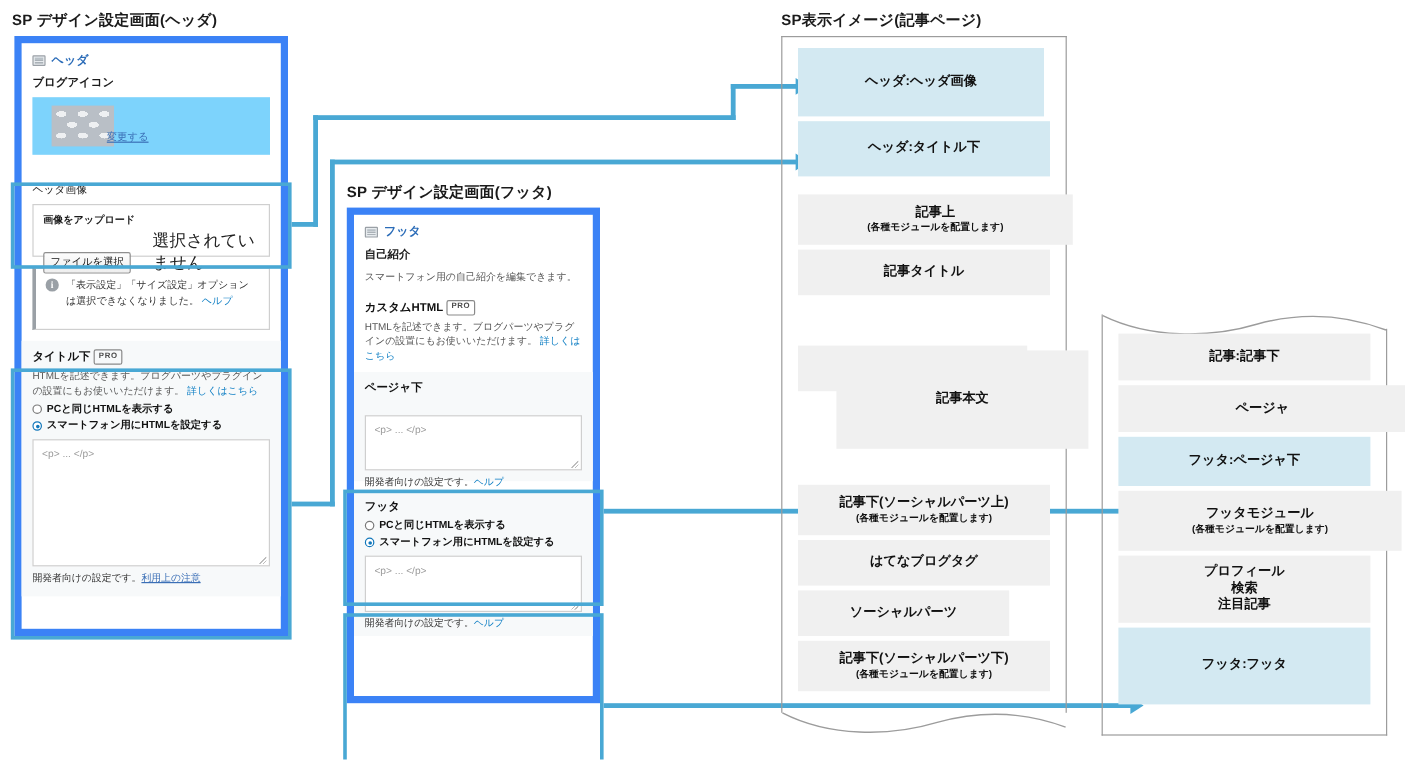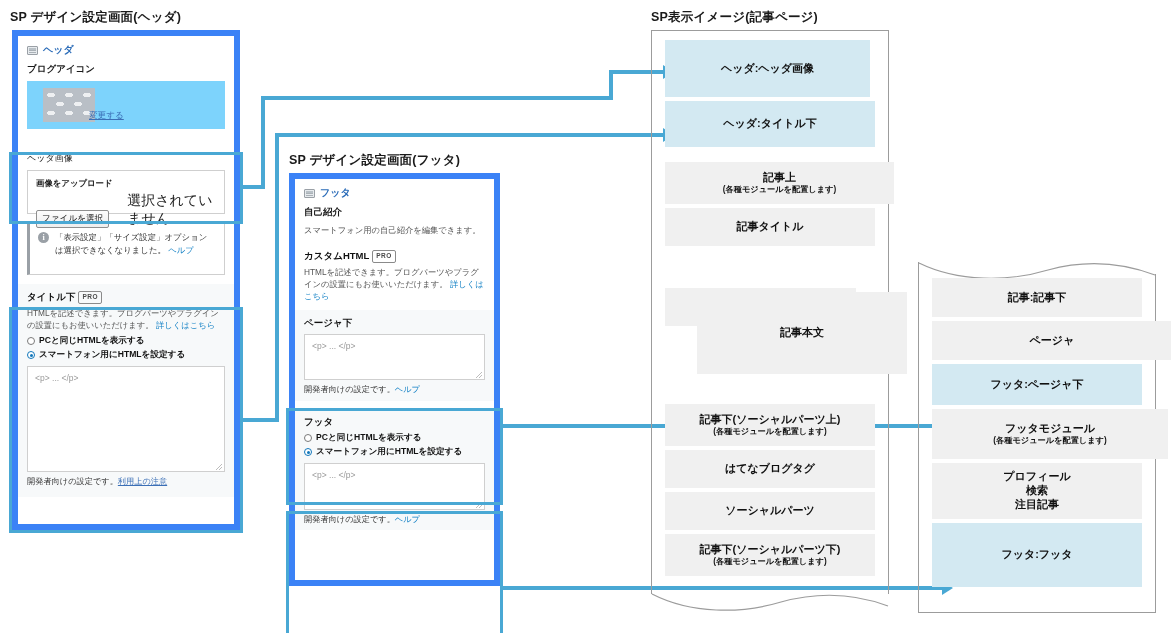--- a/index.html
+++ b/index.html
@@ -230,21 +230,21 @@
     <div style="padding:9px 9px 0 9px;">
       <div style="font-size:9.5px;font-weight:bold;color:#111;margin-bottom:3px;">
         <span>カスタムHTML</span><span class="pro-badge">PRO</span>
       </div>
       <div class="sub-note"><span>HTMLを記述できます。ブログパーツやプラグインの設置にもお使いいただけます。</span>
         <a class="lnk" href="#">詳しくはこちら</a>
       </div>
     </div>
 
     <div class="panel-row" style="margin-top:8px;height:91px;">
-      <div style="font-size:9.5px;font-weight:bold;color:#111;margin-bottom:4px;">ページャ下</div>
+      <div style="font-size:9.5px;font-weight:bold;color:#111;margin-bottom:16px;">ページャ下</div>
       <div class="ta" style="height:46px;">
         <span>&lt;p&gt; ... &lt;/p&gt;</span>
         <span class="grip"></span>
       </div>
       <div class="dev-note"><span>開発者向けの設定です。</span><a class="lnk" href="#">ヘルプ</a></div>
     </div>
 
     <div class="panel-row" style="margin-top:8px;height:121px;">
       <div style="font-size:9.5px;font-weight:bold;color:#111;margin-bottom:3px;">フッタ</div>
       <div class="radio-row">
@@ -314,21 +314,21 @@
   <div class="pv" style="left:697px;top:292px;width:210px;height:82px;">
     <div class="l1">記事本文</div>
   </div>
   <div class="pv" style="left:665px;top:404px;width:210px;height:42px;">
     <div class="l1">記事下(ソーシャルパーツ上)</div>
     <div class="l2">(各種モジュールを配置します)</div>
   </div>
   <div class="pv" style="left:665px;top:450px;width:210px;height:38px;">
     <div class="l1">はてなブログタグ</div>
   </div>
-  <div class="pv" style="left:665px;top:492px;width:210px;height:38px;">
+  <div class="pv" style="left:665px;top:492px;width:176px;height:38px;">
     <div class="l1">ソーシャルパーツ</div>
   </div>
   <div class="pv" style="left:665px;top:534px;width:210px;height:42px;">
     <div class="l1">記事下(ソーシャルパーツ下)</div>
     <div class="l2">(各種モジュールを配置します)</div>
   </div>
 
   <div class="abs" style="left:918px;top:258px;width:238px;height:355px;">
     <svg class="abs" style="left:0;top:0;" width="238" height="24" viewBox="0 0 238 24">
       <path d="M1 5 C 40 24, 90 24, 130 12 C 170 1, 205 5, 237 17" fill="none" stroke="#9c9c9c" stroke-width="1.2"></path>

